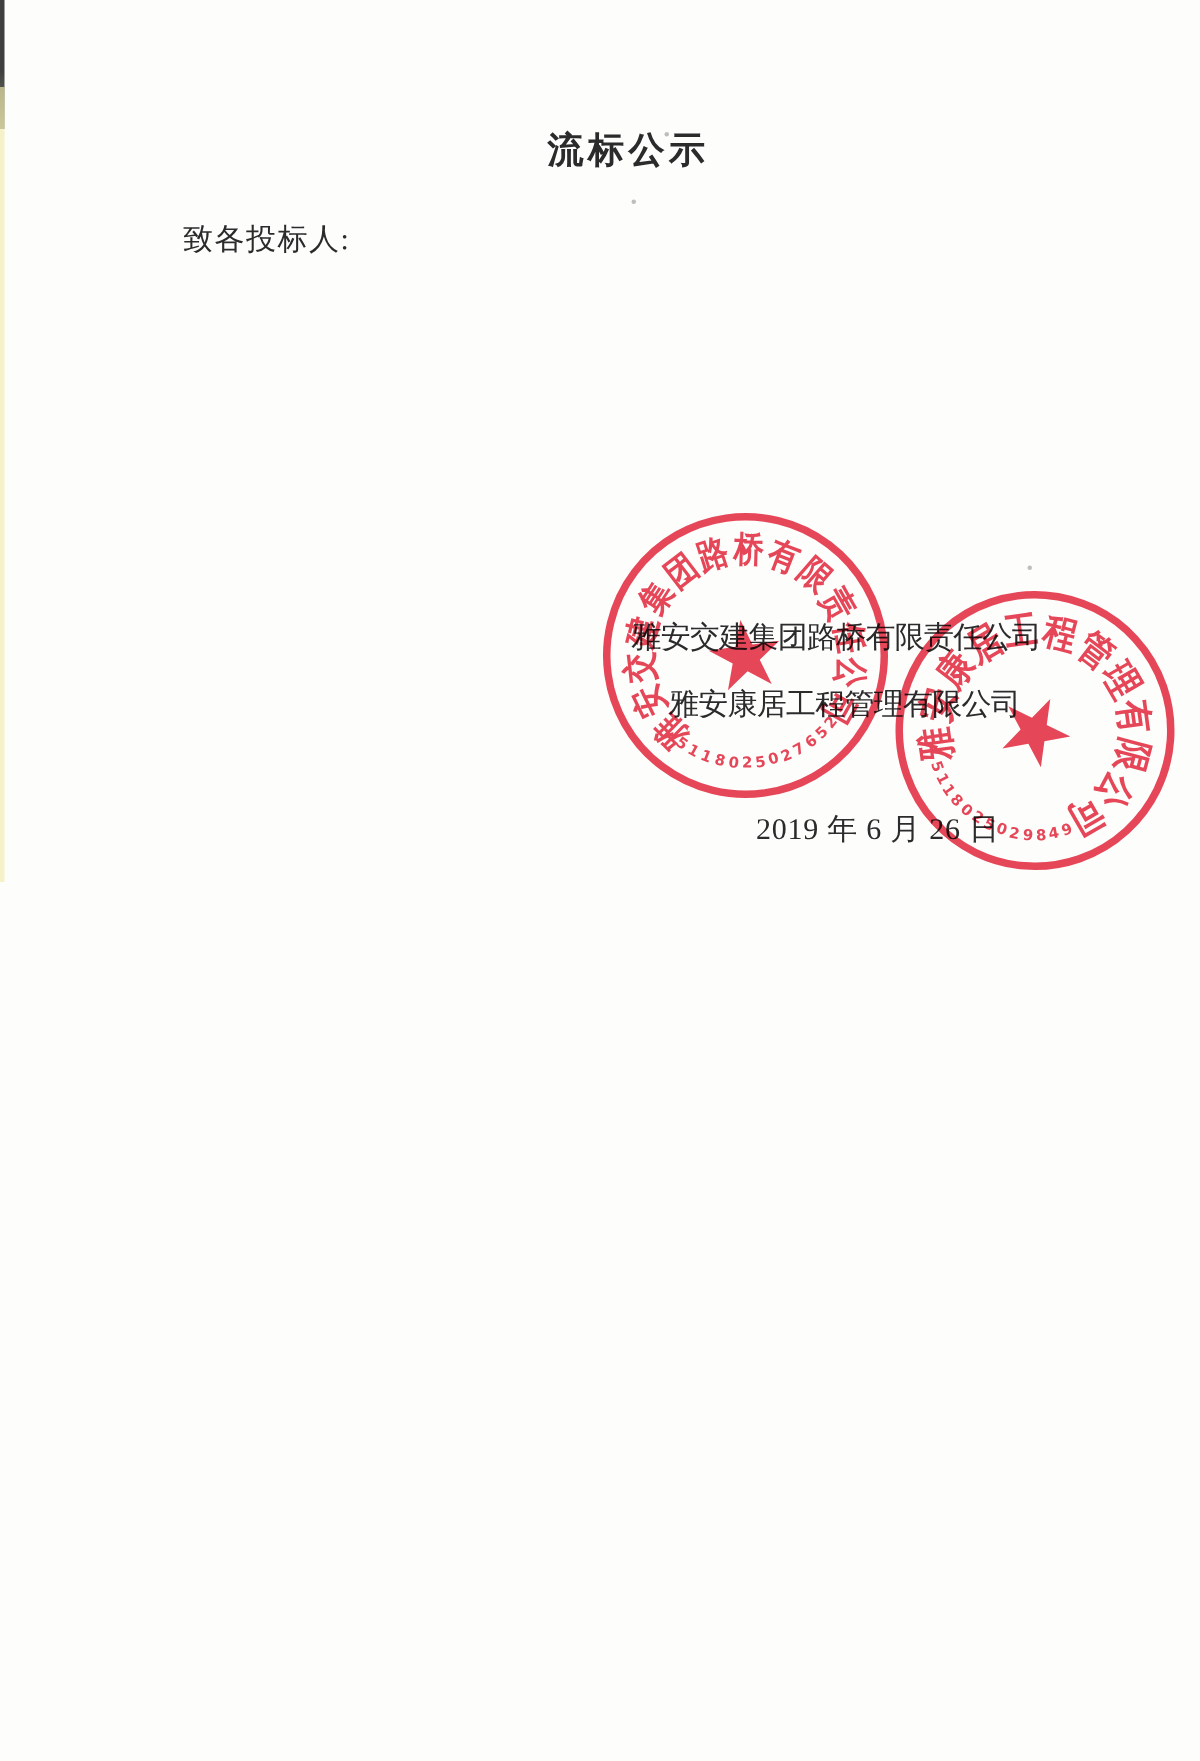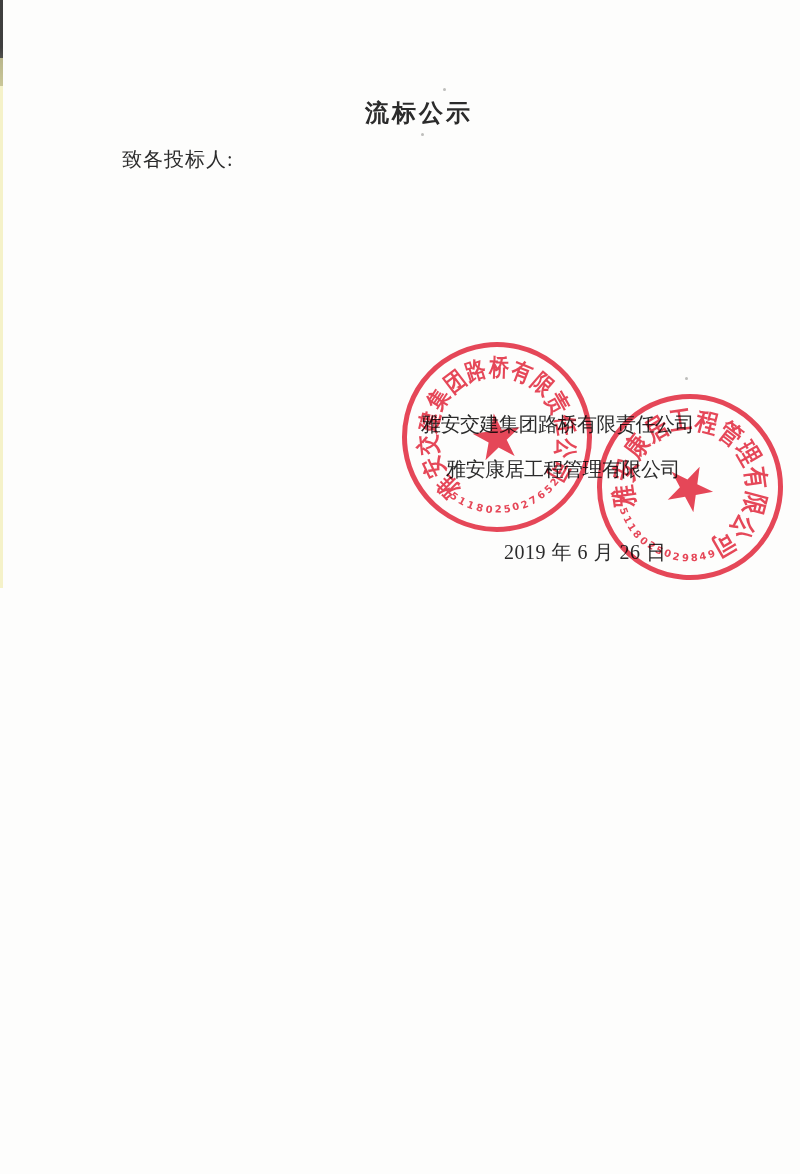--- a/index.html
+++ b/index.html
@@ -11,21 +11,21 @@
   }
   
   .edge-strip{position:absolute;left:0;top:58px;width:3px;height:530px;
     background:#f1ecae;opacity:.65;}
   .edge-mark{position:absolute;left:0;top:0;width:3px;height:86px;
     background:linear-gradient(#1d1d1d 0 55%,#6b6b5a 100%);opacity:.85;}
   .speck{position:absolute;width:3px;height:3px;border-radius:50%;
     background:#8a8a86;opacity:.55;}
 
   .title{
-    position:absolute;top:84px;left:0;right:0;margin:13px;
+    position:absolute;top:84px;left:0;right:0;margin:0;
     text-align:center;padding-left:38px;
     font-size:24px;font-weight:700;letter-spacing:3px;
   }
   .salutation{
     position:absolute;left:122px;top:146px;
     font-size:20px;letter-spacing:1px;
   }
   .body-para{
     position:absolute;left:122px;top:181px;width:570px;margin:0;
     font-size:20px;line-height:43px;text-align:justify;

